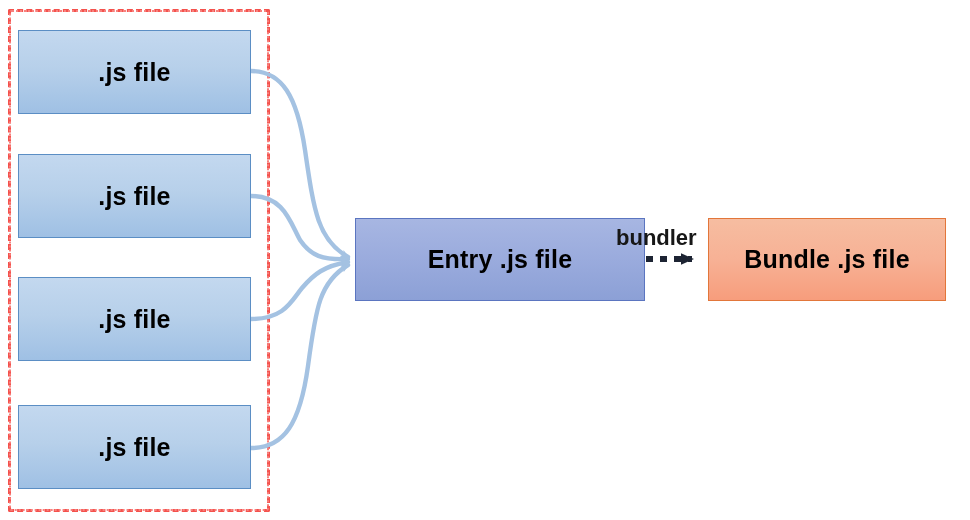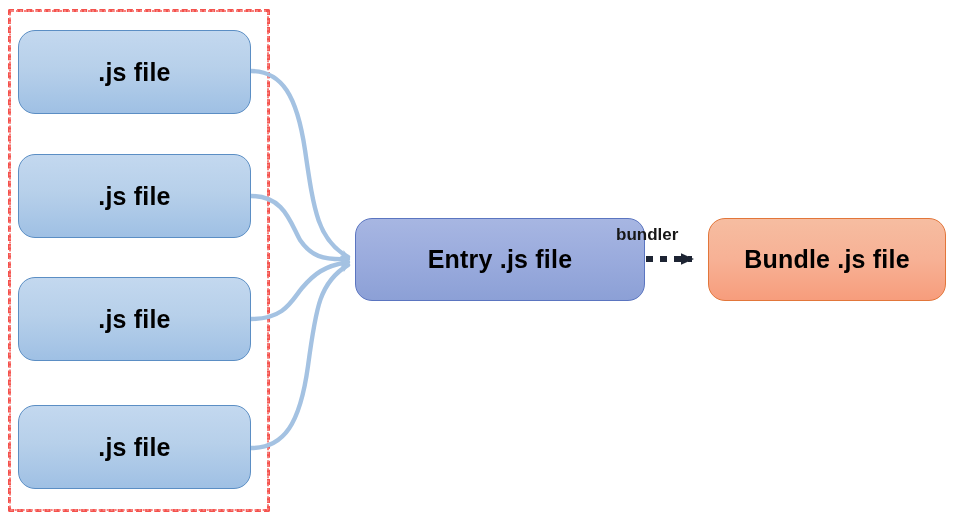--- a/index.html
+++ b/index.html
@@ -43,21 +43,20 @@
   .node {
     position: absolute;
     box-sizing: border-box;
     display: flex;
     align-items: center;
     justify-content: center;
     color: #000000;
     font-weight: bold;
     letter-spacing: .2px;
     white-space: nowrap;
-    border-radius: 17px;
   }
 
   .node-js {
     left: 18px;
     width: 233px;
     height: 84px;
     background: linear-gradient(to bottom, #c3d8ef 0%, #b7d0ea 45%, #9fc0e4 100%);
     border: 1px solid #5b8ec4;
     font-size: 25px;
   }
@@ -94,21 +93,21 @@
     width: 970px;
     height: 520px;
     pointer-events: none;
   }
 
   
   .bundler-label {
     position: absolute;
     left: 616px;
     top: 225px;
-    font-size: 17px;
+    font-size: 22px;
     font-weight: bold;
     color: #171717;
     white-space: nowrap;
   }
 
   
   .watermark {
     position: absolute;
     left: 789px;
     top: 30px;

